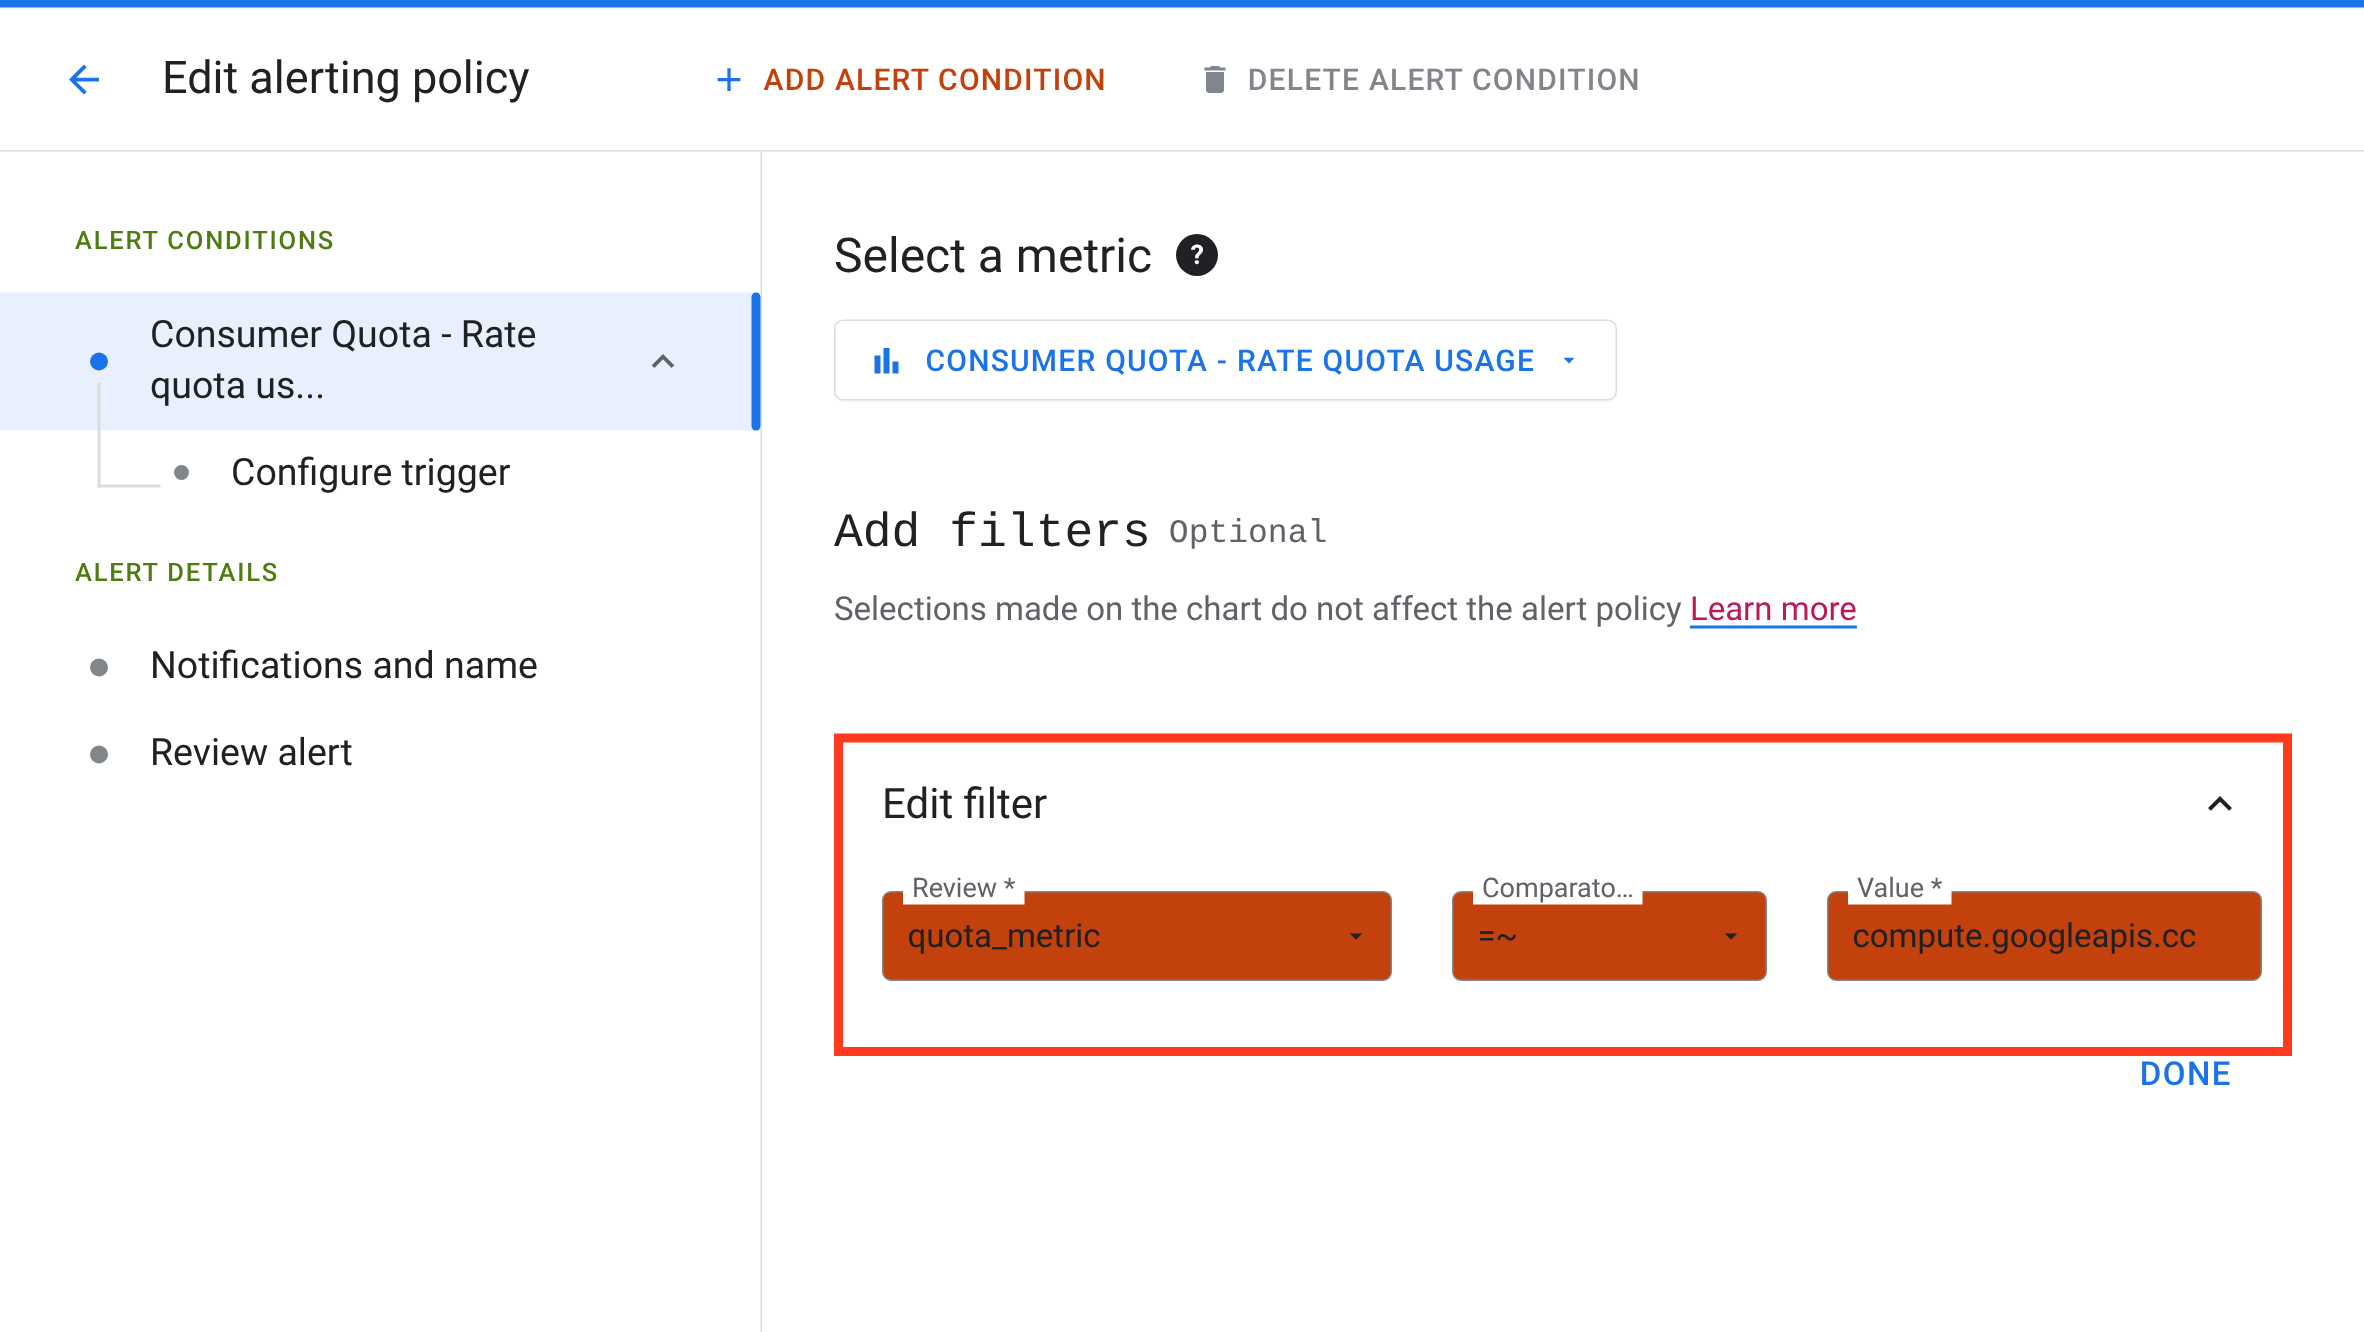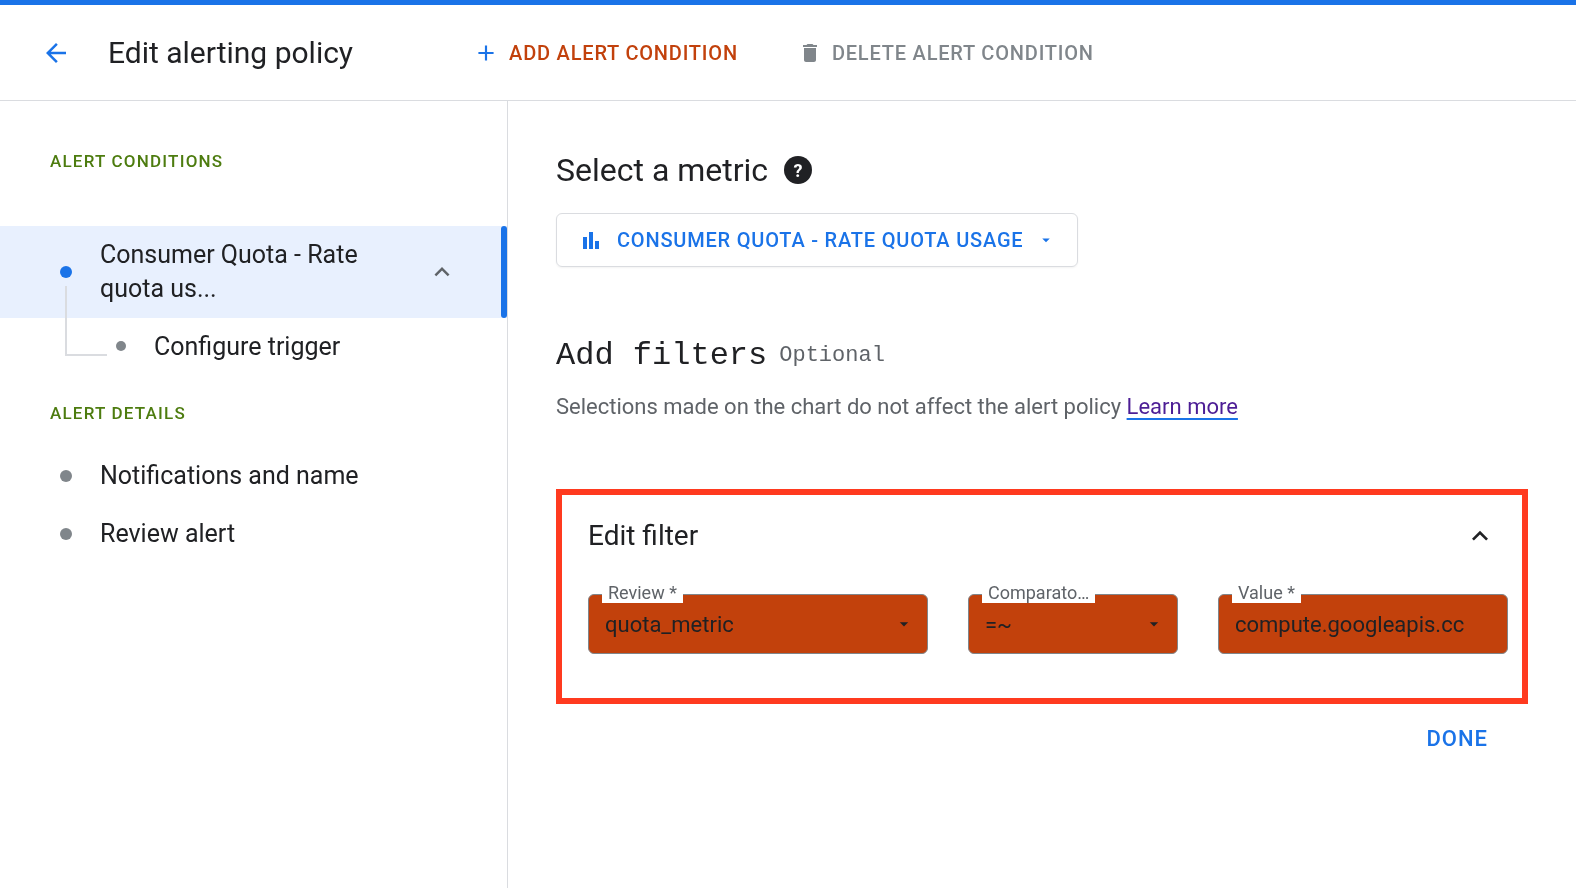--- a/index.html
+++ b/index.html
@@ -122,21 +122,21 @@
     .sidebar-item-label {
       font-size: 25px;
       color: #202124;
       line-height: 1.35;
       flex: 1;
     }
     .sidebar-item.sub .sidebar-item-label { font-size: 25px; }
     .expand-chevron {
       margin-left: 12px;
     }
-    .sidebar-block { position: relative; margin-top: 31px; }
+    .sidebar-block { position: relative; }
 
     .main {
       flex: 1;
       padding: 50px 48px 30px 48px;
       overflow-y: auto;
     }
     .section-heading {
       display: flex;
       align-items: center;
       gap: 16px;
@@ -187,21 +187,21 @@
     .optional-label {
       font-size: 22px;
       color: #5f6368;
     }
     .filters-desc {
       margin-top: 20px;
       font-size: 22px;
       color: #5f6368;
     }
     .learn-more {
-      color: #4c1d95;
+      color: #be185d;
       text-decoration: underline;
       text-decoration-color: #1a73e8;
       text-underline-offset: 4px;
       cursor: pointer;
     }
     .edit-filter-box {
       margin-top: 70px;
       border: 6px solid #ff3a1f;
       padding: 24px 26px 44px 26px;
       position: relative;
@@ -251,21 +251,20 @@
       right: 14px;
       top: 50%;
       transform: translateY(-50%);
     }
     .f-filter { width: 340px; }
     .f-comp { width: 210px; }
     .f-value { width: 290px; }
     .done-row {
       display: flex;
       justify-content: flex-end;
-      margin-top: 22px;
       padding-right: 40px;
     }
     .done-btn {
       color: #1a73e8;
       font-size: 22px;
       font-weight: 500;
       letter-spacing: 1px;
       cursor: pointer;
     }
     svg { display: block; }

